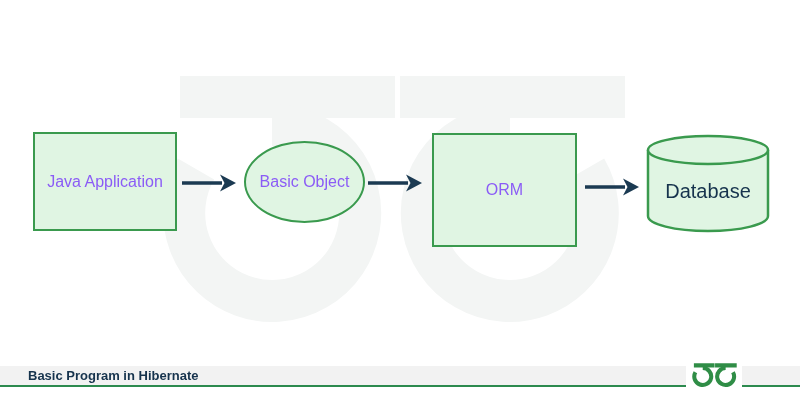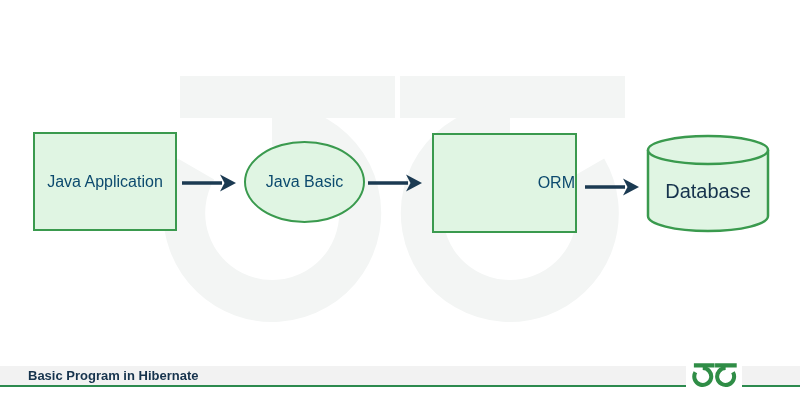--- a/index.html
+++ b/index.html
@@ -12,26 +12,26 @@
   
   .watermark {
     position:absolute; left:150px; top:64px; width:478px; height:266px;
     color:#f3f5f4; pointer-events:none;
   }
 
   
   .node {
     position:absolute; display:flex; align-items:center; justify-content:center;
     text-align:center; background:#e0f5e3; border:2.5px solid #3a9a4e;
-    color:#0c4a6e; font-size:16px; font-weight:500; line-height:1.45;
+    color:#8b5cf6; font-size:16px; font-weight:500; line-height:1.45;
     box-sizing:border-box;
   }
   #node-java-application { left:33px;  top:132px; width:144px; height:99px; }
   #node-java-object      { left:244px; top:141px; width:121px; height:82px; border-radius:50%; padding:0 8px; }
-  #node-orm              { left:432px; top:133px; width:145px; height:100px;justify-content:flex-end; }
+  #node-orm              { left:432px; top:133px; width:145px; height:114px; }
 
   #node-database { position:absolute; left:645px; top:134px; width:126px; height:100px; }
   #node-database .cyl-label {
     position:absolute; left:0; right:0; top:46px; text-align:center;
     color:#16334d; font-size:20px; font-weight:500;
   }
   .node-label { max-width:120px; }
 
   
   .arrow { position:absolute; width:56px; height:20px; color:#1b3a52; }
@@ -81,21 +81,21 @@
 
   <div class="node" id="node-java-application">
     <div class="node-label">Java Application</div>
   </div>
 
   <svg class="arrow" id="arrow-1" viewBox="0 0 56 20">
     <use href="#flow-arrow"></use>
   </svg>
 
   <div class="node" id="node-java-object">
-    <div class="node-label">Java Basic</div>
+    <div class="node-label">Basic Object</div>
   </div>
 
   <svg class="arrow" id="arrow-2" viewBox="0 0 56 20">
     <use href="#flow-arrow"></use>
   </svg>
 
   <div class="node" id="node-orm">
     <div class="node-label">ORM</div>
   </div>
 

